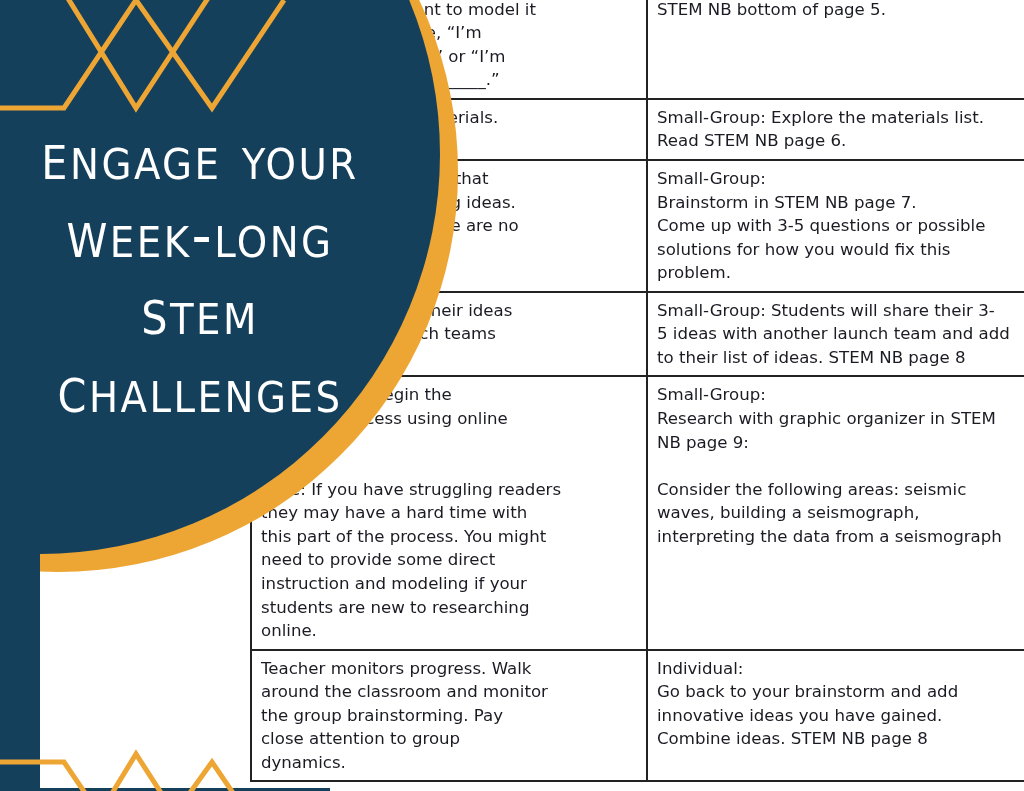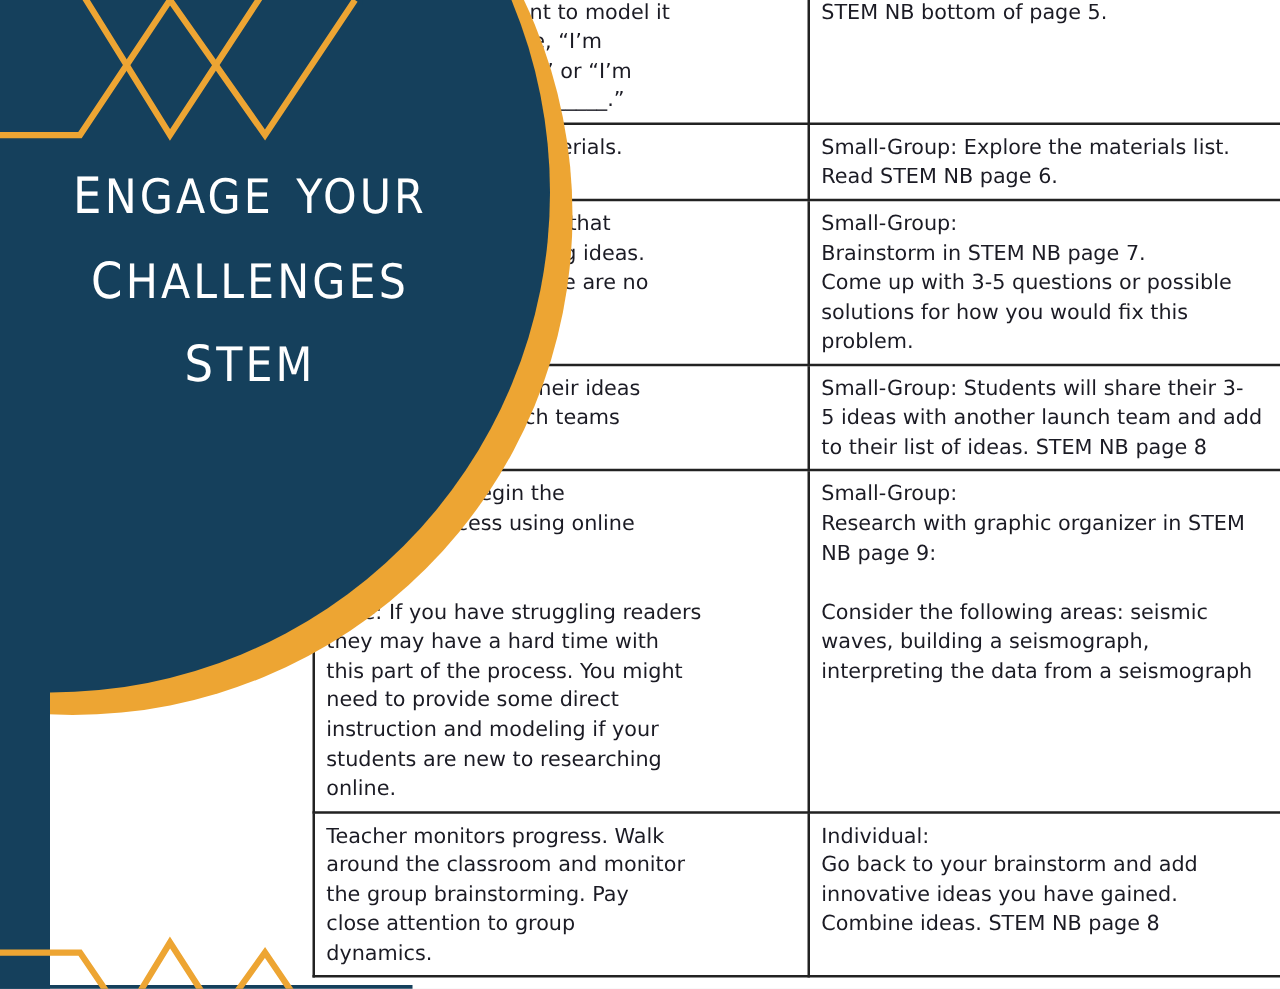--- a/index.html
+++ b/index.html
@@ -73,21 +73,21 @@
   .chev-top{left:-46px;top:-78px;}
   .chev-bottom{left:-46px;top:672px;}
 
   
   .headline{
     position:absolute;z-index:8;
     left:0px;top:118px;width:400px;
     text-align:center;
     color:#ffffff;
     font-family:"DejaVu Sans Condensed","DejaVu Sans", sans-serif;
-    font-size:54px;
+    font-size:62px;
     font-weight:400;
     line-height:1.18;
     letter-spacing:2.5px;
     font-variant:small-caps;
     text-transform:lowercase;
   }
   .headline .ln{display:block;}
   .headline .ln:first-letter{font-size:1.06em;}
 </style>
 </head>
@@ -179,17 +179,18 @@
     <polyline points="110,70 182,186 258,70" fill="none" stroke="#eda533" stroke-width="5"></polyline>
   </svg>
 
   <svg class="chev chev-bottom" width="340" height="200" viewBox="0 0 340 200">
     <polyline points="0,90 110,90 182,196 258,90 330,196" fill="none" stroke="#eda533" stroke-width="5"></polyline>
     <polyline points="110,200 182,82 258,200" fill="none" stroke="#eda533" stroke-width="5"></polyline>
   </svg>
 
   <div class="headline">
     <span class="ln">Engage your</span>
+    <span class="ln">week-long</span>
+    <span class="ln">STEM</span>
     <span class="ln">challenges</span>
-    <span class="ln">STEM</span>
   </div>
 
 </div>
 
 </body></html>

